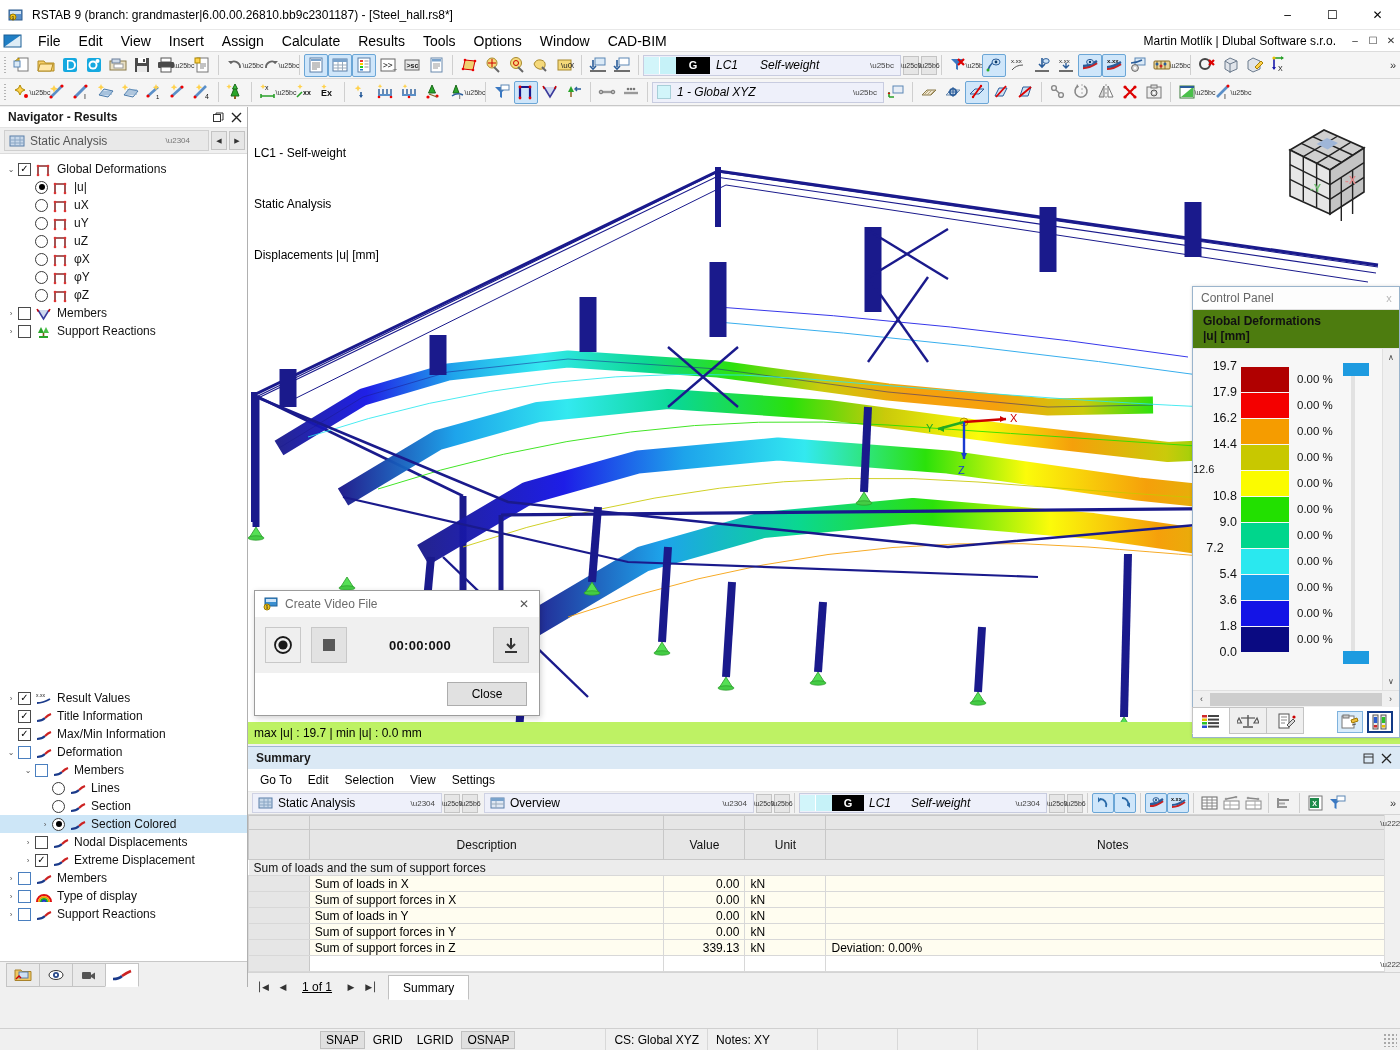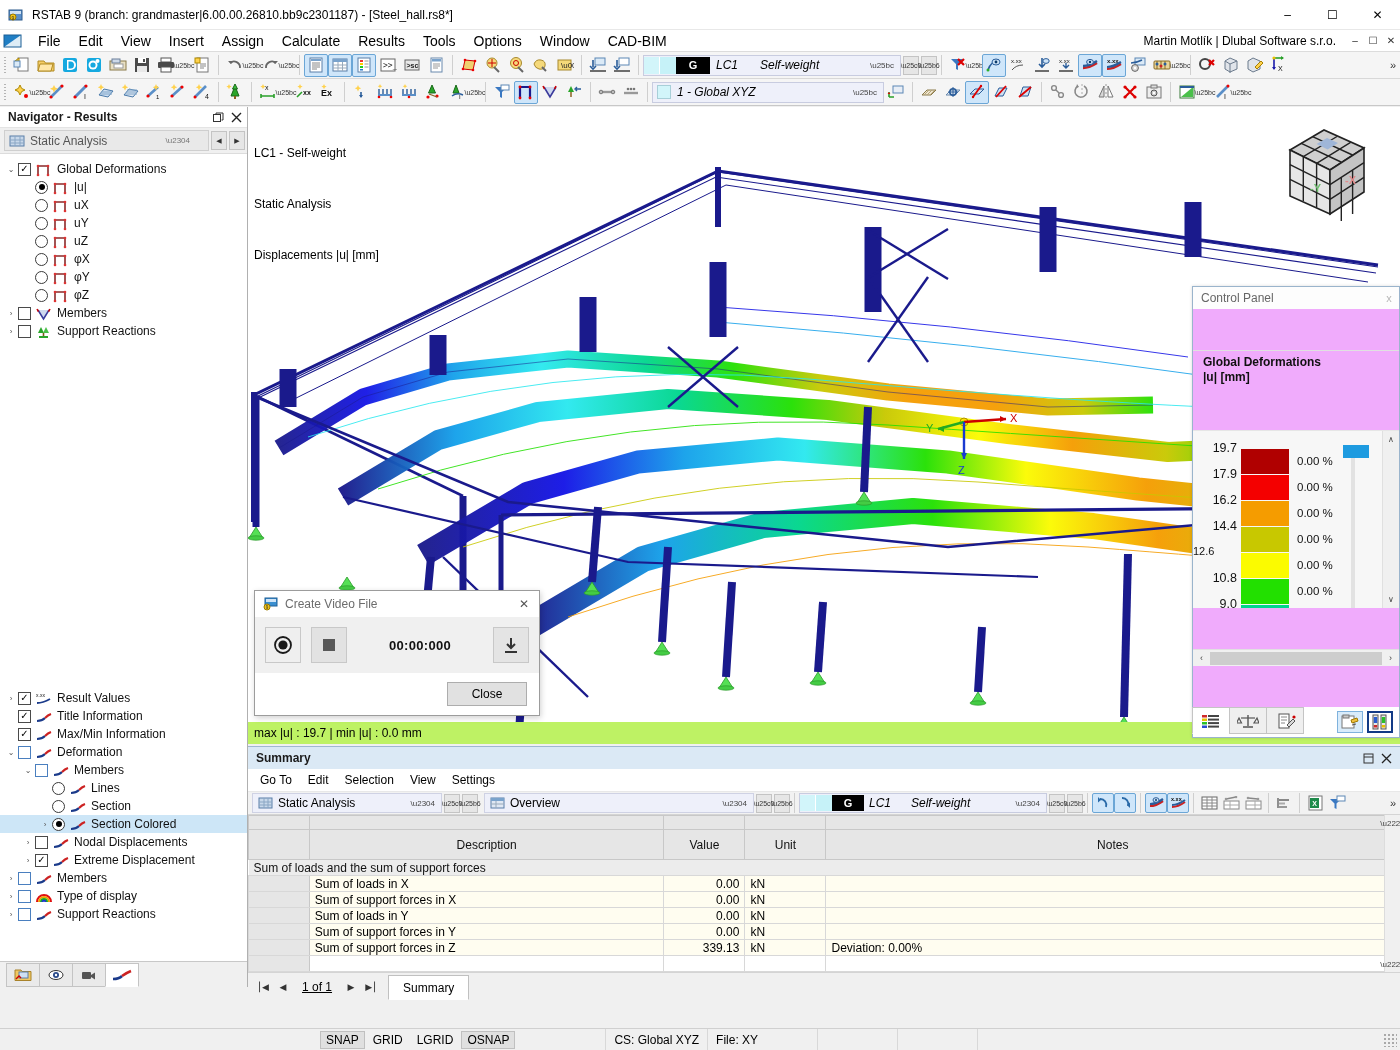--- a/index.html
+++ b/index.html
@@ -138,22 +138,22 @@
   }
   .view-label { position:absolute; left:6px; top:4px; font-size:12px; line-height:17px; color:#000; white-space:pre; }
   .maxmin-bar {
     position:absolute; top:722px; left:248px; width:1152px; height:22px;
     background:#bef264; display:flex; align-items:center; padding-left:6px; font-size:12px; color:#000;
   }
 
   
   .ctrl-panel {
     position:absolute; top:286px; left:1192px; width:208px; height:452px;
-    background:#f0abfc; border:1px solid #9ab4cc; box-shadow:0 0 3px rgba(0,0,0,0.15);
-    display:flex; flex-direction:column;gap:41px;
+    background:#4d7c0f; border:1px solid #9ab4cc; box-shadow:0 0 3px rgba(0,0,0,0.15);
+    display:flex; flex-direction:column;
   }
   .cp-title {
     height:22px; display:flex;align-items:center;padding-left:8px; color:#666; font-size:12px;
     background:#fdfdfd;
   }
   .cp-title .cp-x { margin-left:auto; width:20px;height:18px;display:flex;align-items:center;justify-content:center;
                     color:#b8b8b8;font-size:11px;}
   .cp-sub { padding: 4px 0 4px 10px; font-size:12px; font-weight:bold; line-height:15px; color:#111;
             border-top:1px solid #e0e0e0; }
   .cp-body { flex:1; display:flex; background:#f7f7f7; border-top:1px solid #e6e6e6; position:relative; overflow:hidden; }
@@ -1787,20 +1787,20 @@
   </div>
 
   <div class="statusbar">
     <span class="snapgrp">
       <span class="snapbtn on">SNAP</span>
       <span class="snapbtn">GRID</span>
       <span class="snapbtn">LGRID</span>
       <span class="snapbtn on">OSNAP</span>
     </span>
     <span class="sb-cell" style="margin-left:90px;border-left:1px solid #d8d8d8;">CS: Global XYZ</span>
-    <span class="sb-cell" style="width:110px;">File: XY</span>
+    <span class="sb-cell" style="width:110px;">Notes: XY</span>
     <span class="sb-cell" style="width:80px;"></span>
     <span class="sb-cell" style="width:80px;"></span>
     <span class="sb-cell" style="width:60px;border-right:none;"></span>
     <span class="sb-grip"></span>
   </div>
 
 </div>
 
 </body></html>

